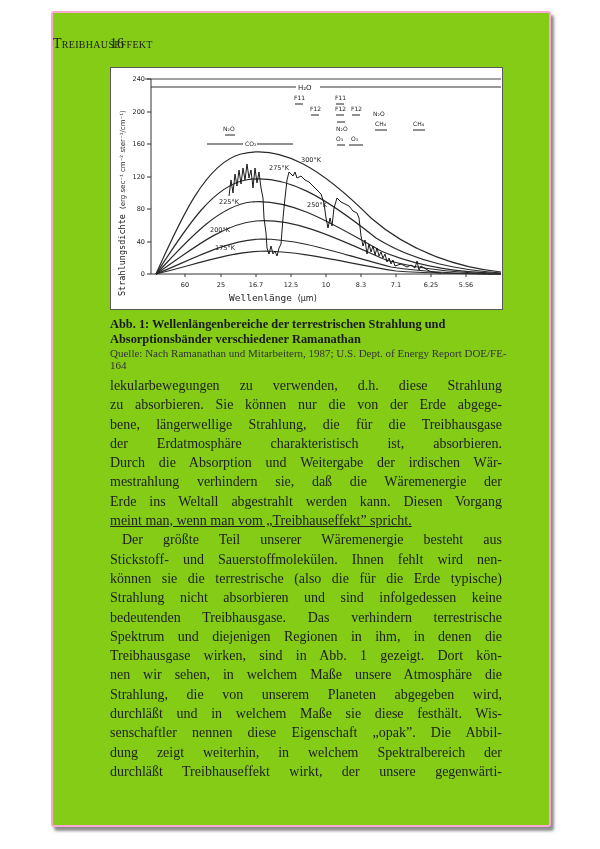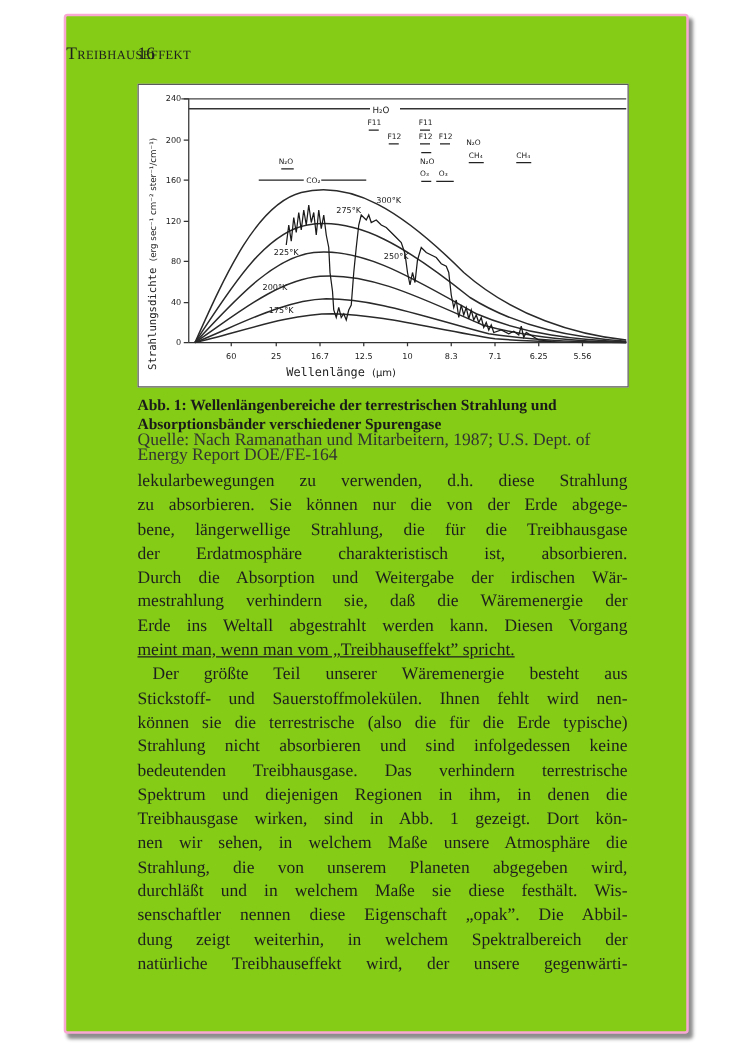--- a/index.html
+++ b/index.html
@@ -14,21 +14,21 @@
   }
   .page-number { position: absolute; left: 57px; top: 23px; font-size: 14px; }
   .running-head { position: absolute; left: 0; right: 0; top: 23px; text-align: left; font-size: 14px; font-variant: small-caps; letter-spacing: 0.3px; }
   .figure-frame {
     position: absolute; left: 57px; top: 54px; width: 391px; height: 241px;
     border: 1px solid #5a5a5a; background: #fff;
   }
   .figure-frame svg { position: absolute; left: 0; top: 0; }
   .caption { position: absolute; left: 57px; top: 304px; width: 400px; }
   .caption-title { font-weight: bold; font-size: 12.4px; line-height: 15px; color: #1a1a1a; }
-  .caption-source { font-size: 14px; line-height: 12px; color: #333; }
+  .caption-source { font-size: 11px; line-height: 12px; color: #333; }
   .body-text { position: absolute; left: 57px; top: 363px; width: 392px; font-size: 14px; line-height: 19.3px; color: #1e1e1e; }
   .body-text p { margin: 0; text-align: justify; text-align-last: justify; }
   .body-text p.last { text-align-last: left; text-decoration: underline; }
   .indent { text-indent: 12px; }
   .svgtext { font-family: "DejaVu Sans", sans-serif; fill: #222; }
   .svgmono { font-family: "DejaVu Sans Mono", monospace; fill: #222; }
 </style>
 </head>
 <body>
 
@@ -140,21 +140,21 @@
         <text x="262" y="48">N₂O</text>
         <text x="264" y="58">CH₄</text>
           <line x1="264" y1="62" x2="276" y2="62" stroke="#222"></line>
         <text x="302" y="58">CH₄</text>
           <line x1="302" y1="62" x2="314" y2="62" stroke="#222"></line>
       </g>
     </svg>
   </div>
 
   <div class="caption">
-    <div class="caption-title">Abb. 1: Wellenlängenbereiche der terrestrischen Strahlung und Absorptionsbänder verschiedener Spurengase</div>
+    <div class="caption-title">Abb. 1: Wellenlängenbereiche der terrestrischen Strahlung und Absorptionsbänder verschiedener Ramanathan</div>
     <div class="caption-source">Quelle: Nach Ramanathan und Mitarbeitern, 1987; U.S. Dept. of Energy Report DOE/FE-164</div>
   </div>
 
   <div class="body-text">
     <p>lekularbewegungen zu verwenden, d.h. diese Strahlung</p>
     <p>zu absorbieren. Sie können nur die von der Erde abgege-</p>
     <p>bene, längerwellige Strahlung, die für die Treibhausgase</p>
     <p>der Erdatmosphäre charakteristisch ist, absorbieren.</p>
     <p>Durch die Absorption und Weitergabe der irdischen Wär-</p>
     <p>mestrahlung verhindern sie, daß die Wäremenergie der</p>
@@ -165,15 +165,15 @@
     <p>können sie die terrestrische (also die für die Erde typische)</p>
     <p>Strahlung nicht absorbieren und sind infolgedessen keine</p>
     <p>bedeutenden Treibhausgase. Das verhindern terrestrische</p>
     <p>Spektrum und diejenigen Regionen in ihm, in denen die</p>
     <p>Treibhausgase wirken, sind in Abb. 1 gezeigt. Dort kön-</p>
     <p>nen wir sehen, in welchem Maße unsere Atmosphäre die</p>
     <p>Strahlung, die von unserem Planeten abgegeben wird,</p>
     <p>durchläßt und in welchem Maße sie diese festhält. Wis-</p>
     <p>senschaftler nennen diese Eigenschaft „opak”. Die Abbil-</p>
     <p>dung zeigt weiterhin, in welchem Spektralbereich der</p>
-    <p>natürliche Treibhauseffekt wird, der unsere gegenwärti-</p>
+    <p>durchläßt Treibhauseffekt wirkt, der unsere gegenwärti-</p>
   </div>
 </div>
 
 </body></html>

